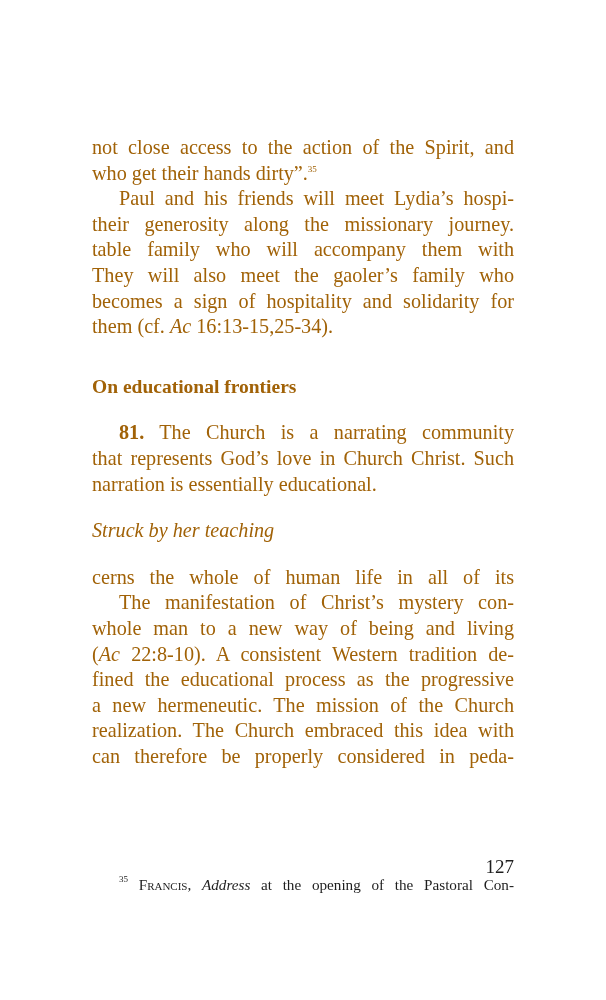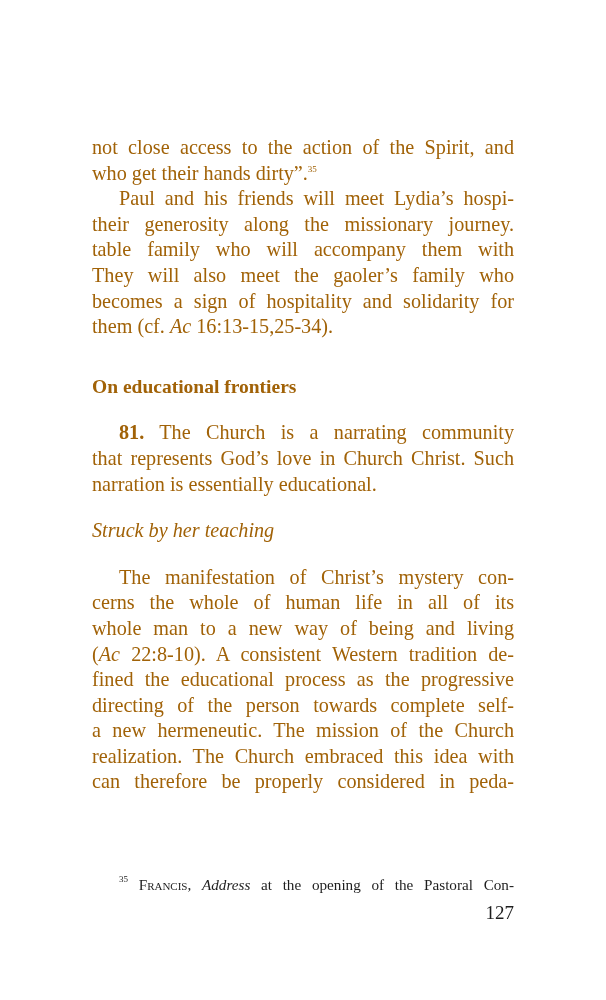--- a/index.html
+++ b/index.html
@@ -18,21 +18,21 @@
   .sub { font-style: italic; }
   sup.fn { font-size: 9px; vertical-align: 8px; line-height: 0; }
   .footnote {
     position: absolute; left: 92px; top: 834px; width: 422px;
     font-family: "Liberation Serif", "DejaVu Serif", serif;
     color: #1e1e1e; font-size: 15.2px; line-height: 21px; margin-top: 40px;
   }
   .footnote .line { height: 21px; }
   .sc { font-variant: small-caps; }
   .pagenum {
-    position: absolute; right: 92px; top: 902px;
+    position: absolute; right: 92px; top: 856px;
     font-family: "Liberation Serif", "DejaVu Serif", serif;
     color: #1e1e1e; font-size: 19px;
   }
 </style>
 </head>
 <body>
 
 <div class="page">
   <span class="line">not close access to the action of the Spirit, and</span>
   <span class="line last"><span>who get their hands dirty”.</span><sup class="fn">35</sup></span>
@@ -49,26 +49,25 @@
 
   <div class="gap-md"></div>
   <span class="line indent"><b>81.</b><span> The Church is a narrating community</span></span>
   <span class="line">that represents God’s love in Church Christ. Such</span>
   <span class="line last">narration is essentially educational.</span>
 
   <div class="gap-md"></div>
   <span class="line last sub">Struck by her teaching</span>
 
   <div class="gap-md"></div>
+  <span class="line">cerns the whole of human life in all of its</span>
   <span class="line indent">The manifestation of Christ’s mystery con-</span>
-  <span class="line">cerns the whole of human life in all of its</span>
   <span class="line">whole man to a new way of being and living</span>
   <span class="line"><span>(</span><i>Ac</i><span> 22:8-10). A consistent Western tradition de-</span></span>
   <span class="line">fined the educational process as the progressive</span>
-  <span class="line">directing of the person towards complete self-</span>
   <span class="line">a new hermeneutic. The mission of the Church</span>
   <span class="line">realization. The Church embraced this idea with</span>
   <span class="line">can therefore be properly considered in peda-</span>
 </div>
 
 <div class="footnote">
   <span class="line indent"><sup class="fn">35</sup> <span class="sc">Francis</span>, <i>Address</i><span> at the opening of the Pastoral Con-</span></span>
 </div>
 
 <div class="pagenum">127</div>

